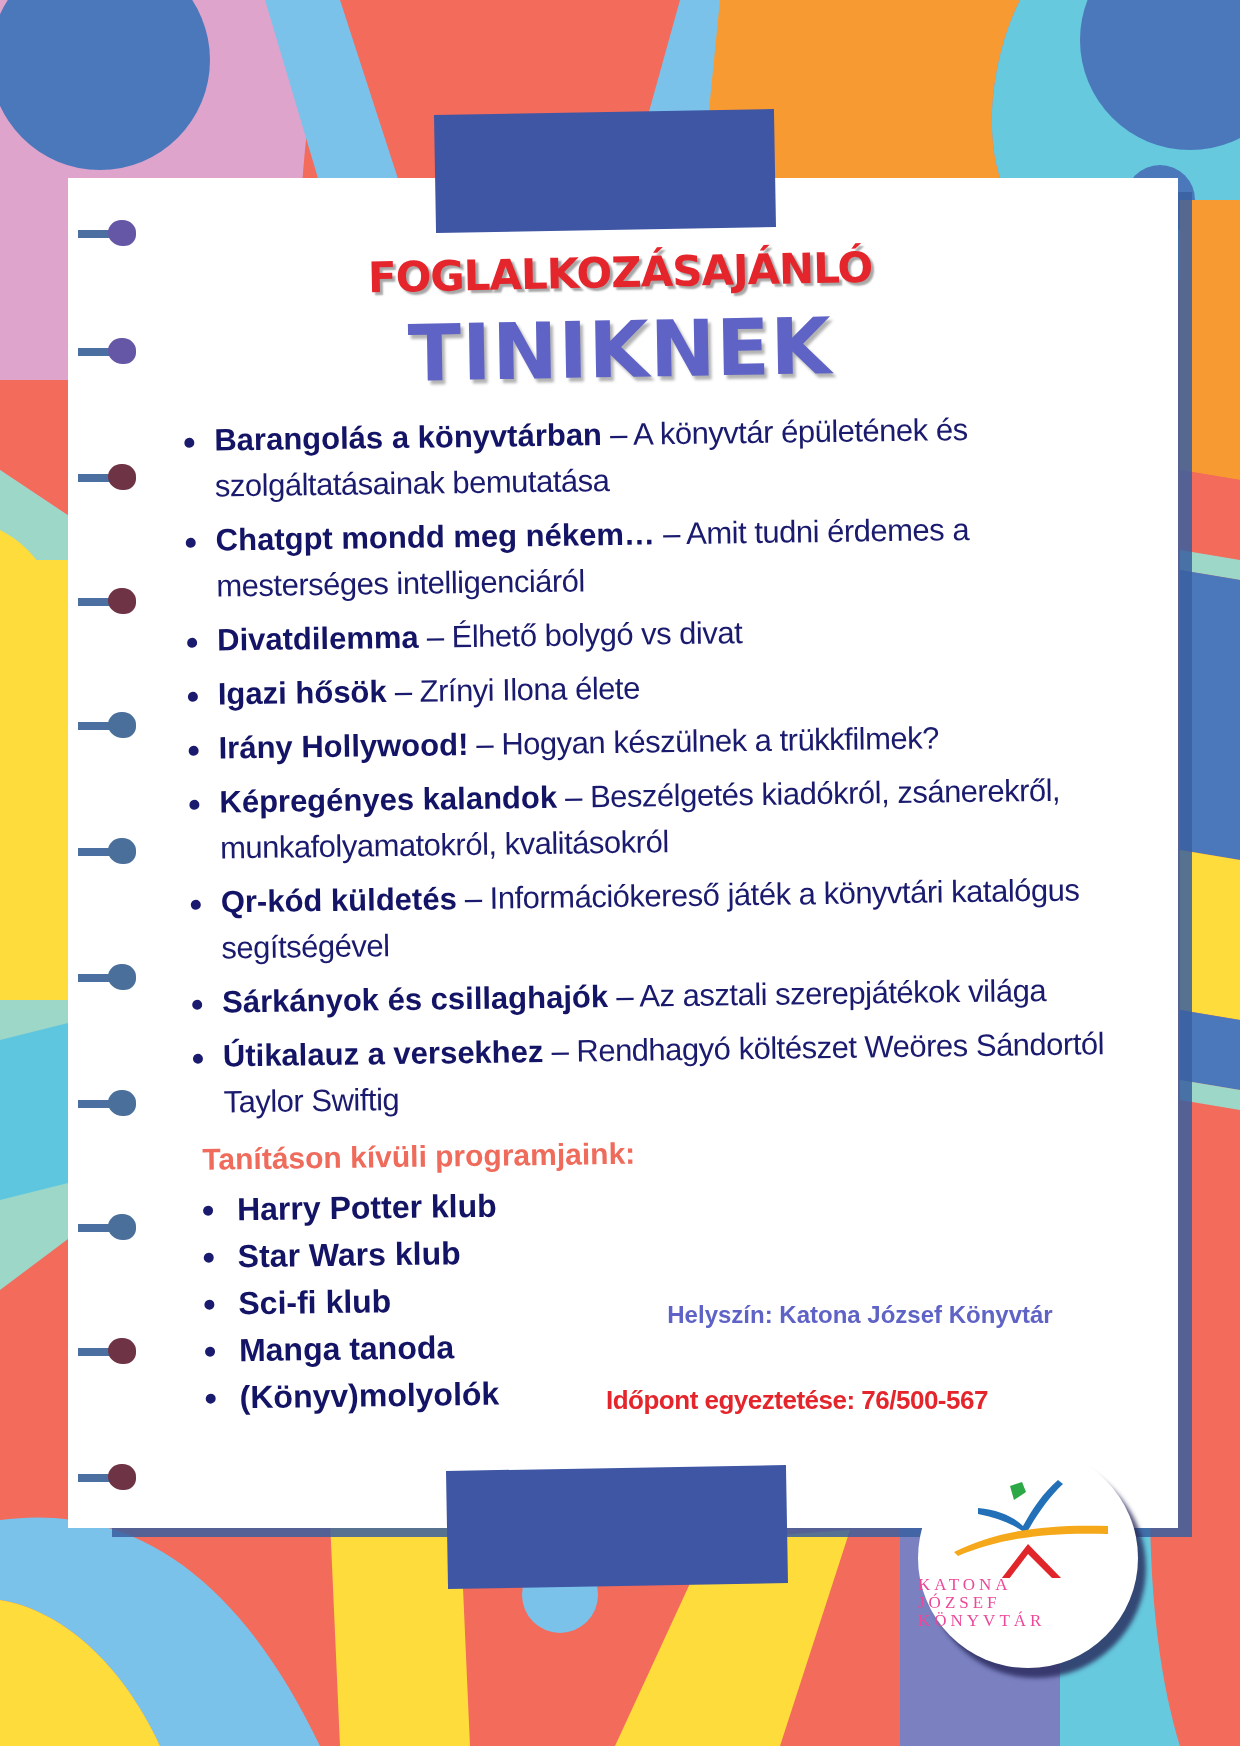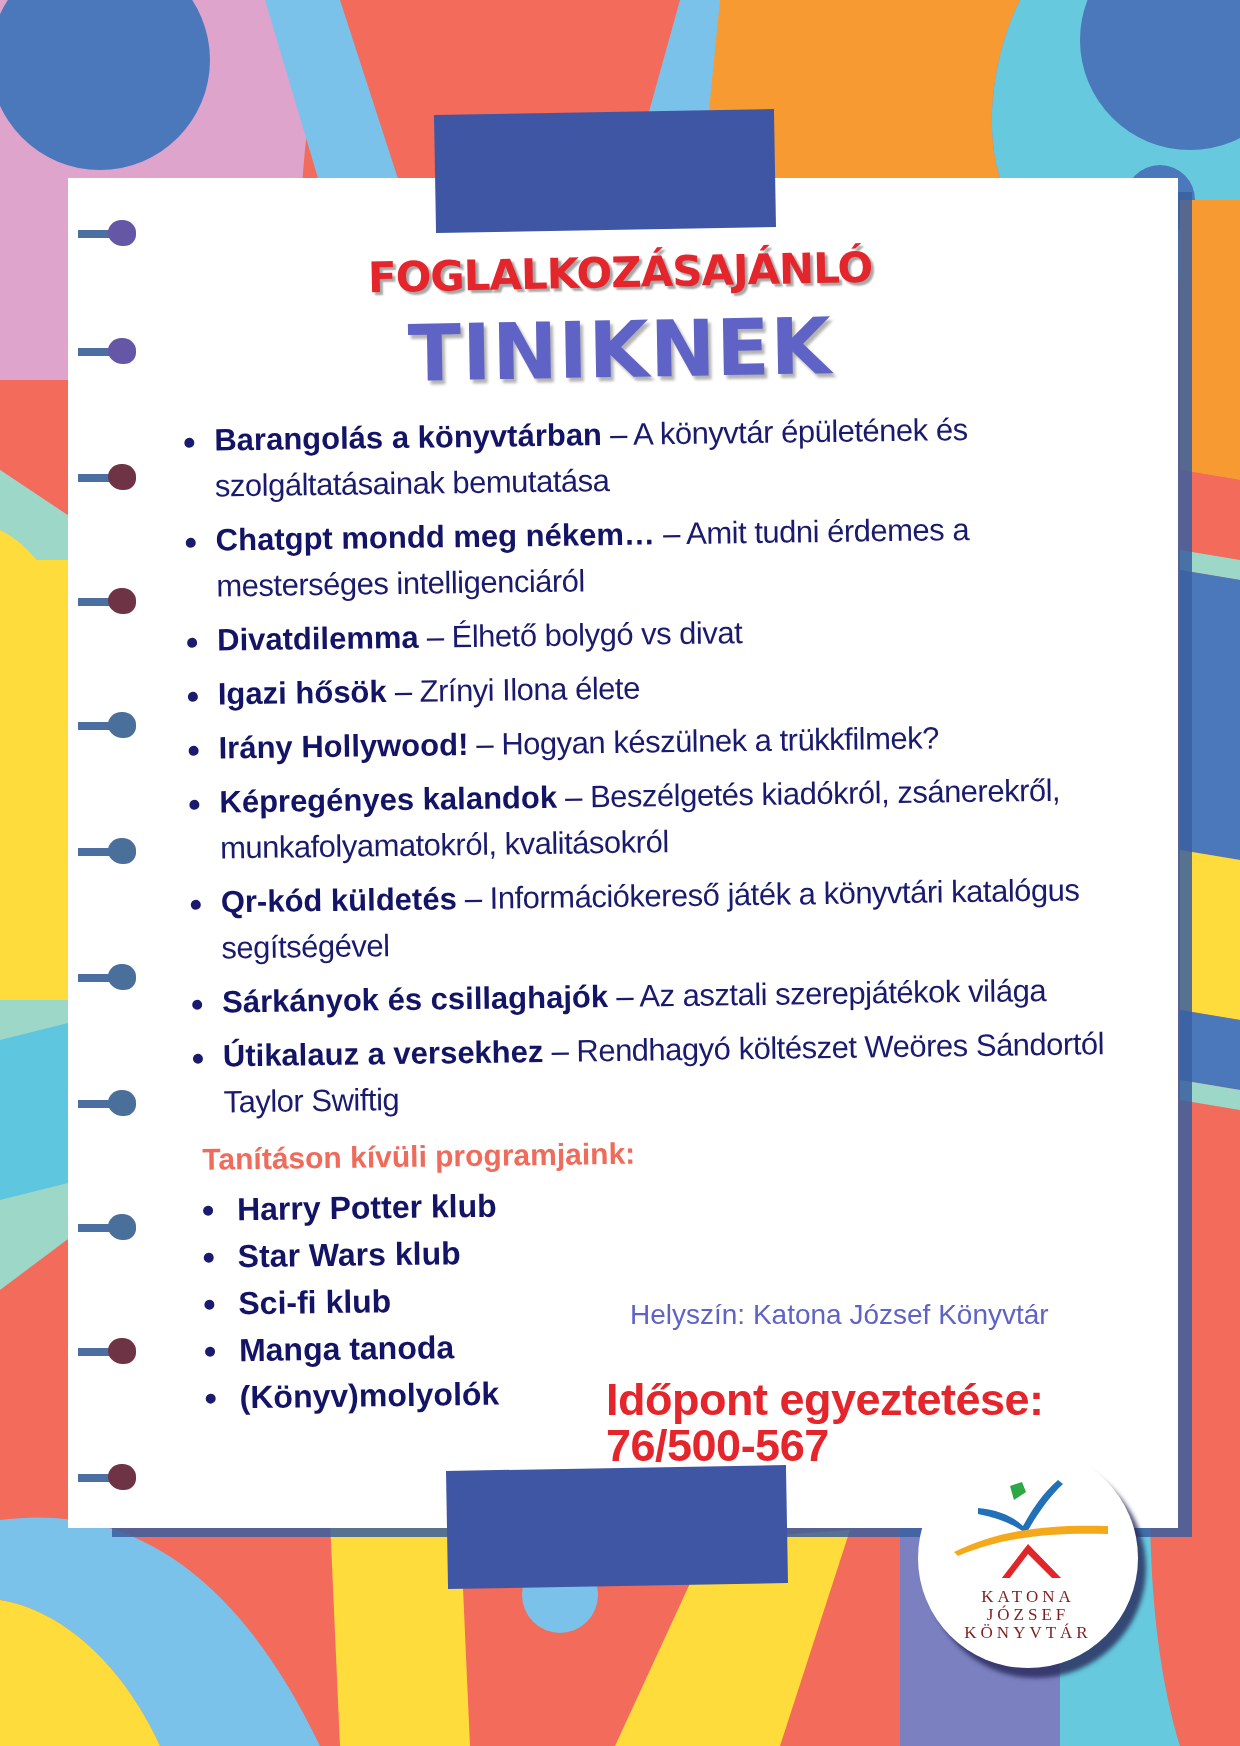--- a/index.html
+++ b/index.html
@@ -53,37 +53,37 @@
     margin-top: 12px; margin-left: 14px;
     font-weight: bold; font-size: 30px; color: #ef6b5b; line-height: 44px;
   }
   ul.clubs { list-style: none; margin: 6px 0 0 0; padding: 0; }
   ul.clubs li {
     position: relative; padding-left: 48px; margin-bottom: 3px;
     font-weight: bold; font-size: 32px; line-height: 44px; color: #141466;
   }
   ul.clubs li::before { left: 14px; top: 18px; }
   .location {
-    position: absolute; left: 630px; top: 1295px; width: 460px; text-align: left;
-    font-weight: normal; font-size: 28px; line-height: 40px; color: #5f63c6;
+    position: absolute; left: 630px; top: 1295px; width: 460px; text-align: center;
+    font-weight: bold; font-size: 24px; line-height: 40px; color: #5f63c6;
   }
   .appointment {
     position: absolute; left: 606px; top: 1377px; width: 540px;
-    font-weight: bold; font-size: 45px; line-height: 46px; color: #e4262c;
+    font-weight: bold; font-size: 26px; line-height: 46px; color: #e4262c;
     letter-spacing: -0.5px;
   }
   .logo-circle {
     position: absolute; left: 918px; top: 1448px; width: 220px; height: 220px;
     border-radius: 50%; background: #fff;
     box-shadow: 8px 10px 4px rgba(40,40,90,0.8);
   }
   .logo-text {
-    position: absolute; left: 0; right: 0; top: 140px; text-align: center;
+    position: absolute; left: 0; right: 0; top: 128px; text-align: left;
     font-family: "Liberation Serif", serif; font-size: 17px; line-height: 18px;
-    letter-spacing: 4px; color: #7f1d1d;
+    letter-spacing: 4px; color: #ec4899;
   }
 </style>
 </head>
 <body>
 
 <div class="bg">
   <svg width="1240" height="1746" viewBox="0 0 1240 1746">
     <rect x="0" y="0" width="1240" height="1746" fill="#f26b5b"></rect>
 
     <path d="M0,0 L330,0 C300,120 300,220 290,420 L0,560 Z" fill="#dfa4cc"></path>

